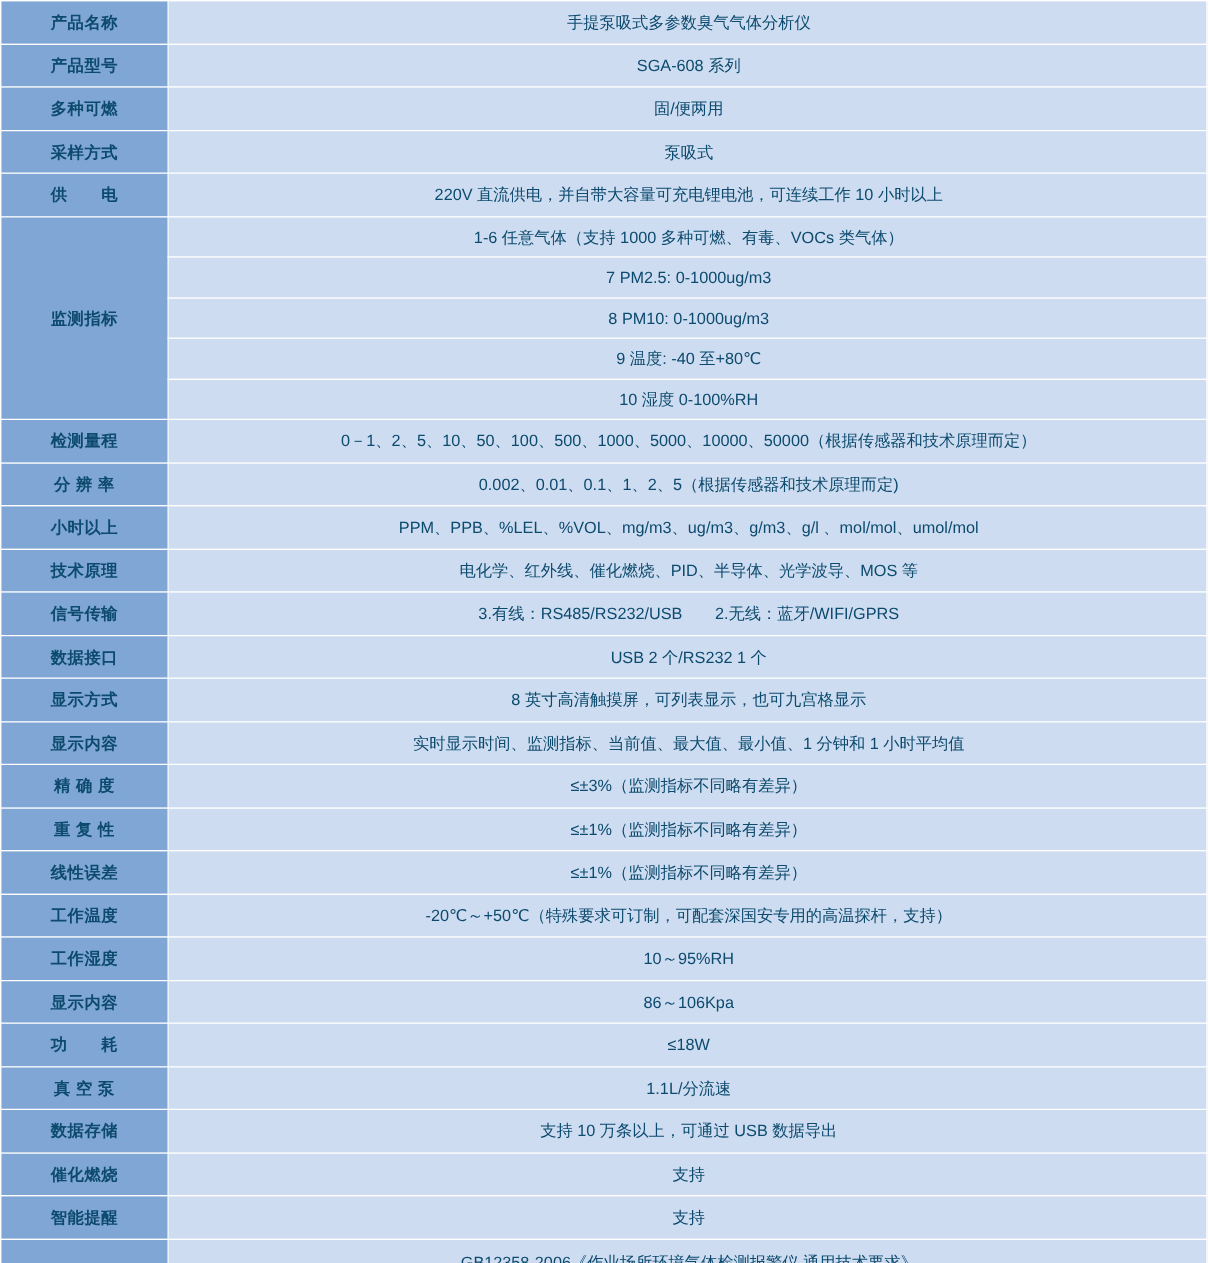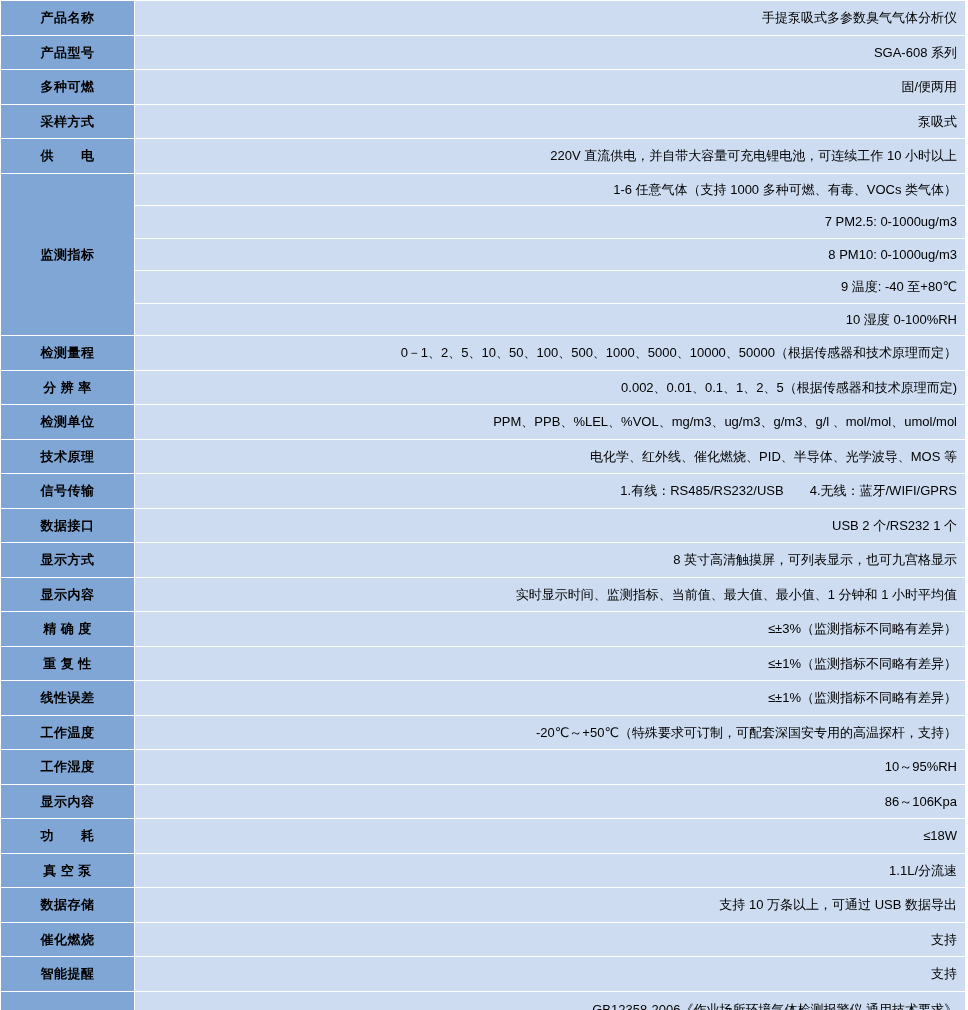--- a/index.html
+++ b/index.html
@@ -15,36 +15,36 @@
   table.spec {
     border-collapse: collapse;
     width: 966px;
     margin: 0;
     table-layout: fixed;
   }
   table.spec td {
     border: 1px solid #ffffff;
     vertical-align: middle;
     font-size: 13px;
-    color: #000000;
+    color: #0c4a6e;
     line-height: 1.5;
   }
   td.label {
     width: 134px;
     background: #7fa6d4;
     text-align: center;
     font-weight: bold;
     color: #12233a;
     padding: 7px 2px;
     letter-spacing: 0.5px;
   }
   td.value {
     background: #cddcf0;
     padding: 7px 8px 7px 10px;
-    text-align: right;
+    text-align: center;
     margin-top: 36px;
   }
   td.value.sub {
     padding-top: 6px;
     padding-bottom: 6px;
   }
   .multiline {
     white-space: pre-line;
   }
   .tall {
@@ -111,32 +111,32 @@
       <td class="label">检测量程</td>
       <td class="value">0－1、2、5、10、50、100、500、1000、5000、10000、50000（根据传感器和技术原理而定）</td>
     </tr>
 
     <tr>
       <td class="label">分 辨 率</td>
       <td class="value">0.002、0.01、0.1、1、2、5（根据传感器和技术原理而定)</td>
     </tr>
 
     <tr>
-      <td class="label">检测单位</td>
+      <td class="label">小时以上</td>
       <td class="value">PPM、PPB、%LEL、%VOL、mg/m3、ug/m3、g/m3、g/l 、mol/mol、umol/mol</td>
     </tr>
 
     <tr>
       <td class="label">技术原理</td>
       <td class="value">电化学、红外线、催化燃烧、PID、半导体、光学波导、MOS 等</td>
     </tr>
 
     <tr>
       <td class="label">信号传输</td>
-      <td class="value">1.有线：RS485/RS232/USB　　4.无线：蓝牙/WIFI/GPRS</td>
+      <td class="value">3.有线：RS485/RS232/USB　　2.无线：蓝牙/WIFI/GPRS</td>
     </tr>
 
     <tr>
       <td class="label">数据接口</td>
       <td class="value">USB 2 个/RS232 1 个</td>
     </tr>
 
     <tr>
       <td class="label">显示方式</td>
       <td class="value">8 英寸高清触摸屏，可列表显示，也可九宫格显示</td>

